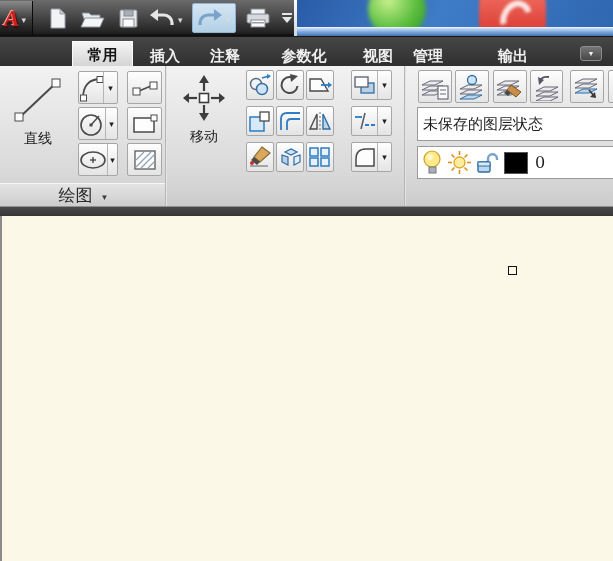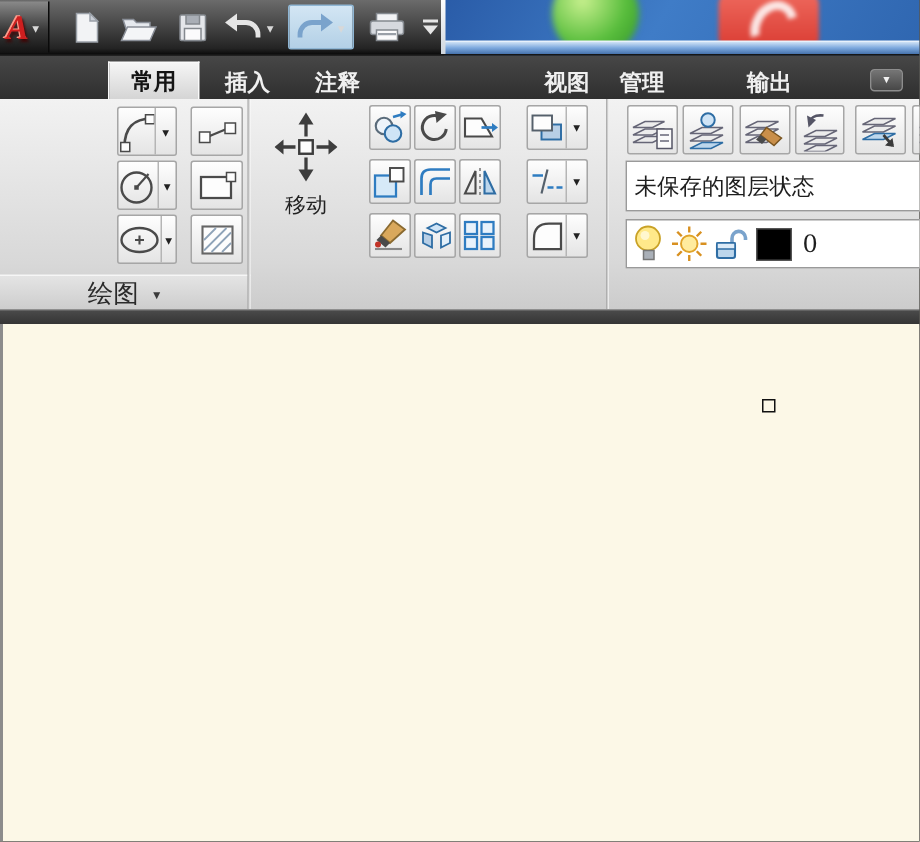--- a/index.html
+++ b/index.html
@@ -157,29 +157,38 @@
           <polygon points="2,5 12,5 7,11" fill="#e6e6e6"></polygon>
         </svg>
       </div>
     </div>
   </div>
 
   <div id="tabrow">
     <div class="tab active" style="left:72px;width:59px">常用</div>
     <div class="tab" style="left:137px;width:56px">插入</div>
     <div class="tab" style="left:197px;width:56px">注释</div>
+    <div class="tab" style="left:268px;width:72px">参数化</div>
     <div class="tab" style="left:350px;width:56px">视图</div>
     <div class="tab" style="left:400px;width:56px">管理</div>
     <div class="tab" style="left:485px;width:56px">输出</div>
     <div id="ribbon-opts"></div>
   </div>
 
   <div id="ribbon">
 
     <div class="panel" style="left:0;width:167px">
+      <div class="bigbtn" style="left:4px;top:4px;width:68px;height:114px">
+        <svg width="58" height="54" style="margin-top:2px">
+          <line x1="11" y1="45" x2="47" y2="11" stroke="#4a4a4a" stroke-width="2"></line>
+          <rect x="6" y="41" width="8" height="8" fill="#fdfdfd" stroke="#4a4a4a"></rect>
+          <rect x="43" y="7" width="8" height="8" fill="#fdfdfd" stroke="#4a4a4a"></rect>
+        </svg>
+        <span class="blabel">直线</span>
+      </div>
 
       <div class="sbtn split" style="left:78px;top:5px;width:40px;height:33px">
         <span class="ic">
             <svg width="24" height="28">
           <path d="M4 24 Q4 5 22 5" fill="none" stroke="#4a4a4a" stroke-width="1.8"></path>
           <rect x="1.5" y="21" width="6" height="6" fill="#fdfdfd" stroke="#4a4a4a"></rect>
           <rect x="18" y="2.5" width="6" height="6" fill="#fdfdfd" stroke="#4a4a4a"></rect>
         </svg>
           </span>
           <span class="ar"></span>

